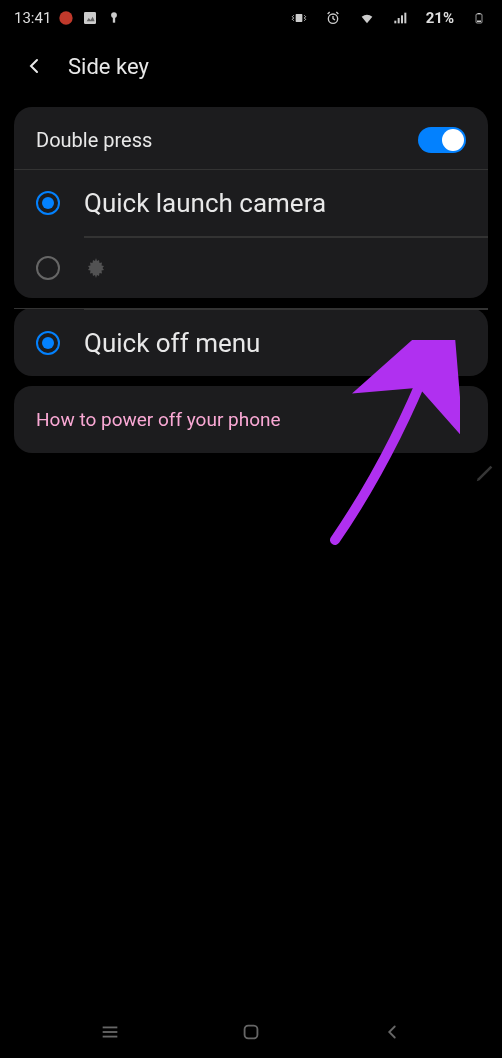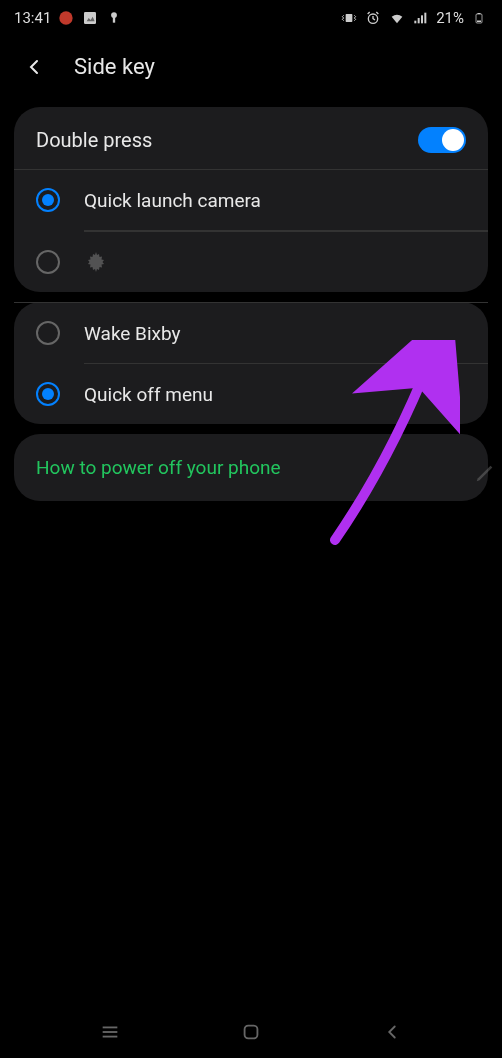--- a/index.html
+++ b/index.html
@@ -26,51 +26,52 @@
       color: #ddd;
     }
     .status-left {
       display: flex;
       align-items: center;
       gap: 6px;
     }
     .status-right {
       display: flex;
       align-items: center;
-      gap: 6px;
+      gap: 16px;
+      font-weight: bold;
     }
     .status-icon {
       width: 18px;
       height: 18px;
       display: inline-flex;
       align-items: center;
       justify-content: center;
     }
     .header {
       display: flex;
-      align-items: center;
+      align-items: flex-start;
       padding: 18px 22px;
-      gap: 28px;
+      gap: 22px;
     }
     .back-btn {
       width: 24px;
       height: 24px;
       display: flex;
       align-items: center;
       justify-content: center;
     }
     .title {
       font-size: 22px;
       font-weight: 400;
       color: #e8e8e8;
     }
     .card {
       background: #1c1c1e;
       margin: 10px 14px;
-      border-radius: 26px;
+      border-radius: 18px;
       padding: 0;
     }
     .card-header {
       display: flex;
       justify-content: space-between;
       align-items: center;
       padding: 20px 22px 16px 22px;
     }
     .card-title {
       font-size: 20px;
@@ -116,40 +117,40 @@
     .radio.selected {
       border-color: #0381fe;
     }
     .radio-dot {
       width: 12px;
       height: 12px;
       background: #0381fe;
       border-radius: 50%;
     }
     .option-label {
-      font-size: 19px;
+      font-size: 26px;
       color: #e8e8e8;
       flex: 1;
     }
     .option-divider {
       height: 1px;
       background: #333;
       margin-left: 70px;
     }
     .gear-icon {
       width: 24px;
       height: 24px;
       opacity: 0.5;
     }
     .info-card {
       padding: 22px;
     }
     .info-text {
       font-size: 19px;
-      color: #22c55e;
+      color: #f9a8d4;
     }
     .arrow-annotation {
       position: absolute;
       pointer-events: none;
     }
     .edit-icon {
       position: absolute;
       right: 4px;
       top: 462px;
       width: 24px;
@@ -268,24 +269,20 @@
     <div class="gear-icon">
       <svg viewBox="0 0 24 24" width="24" height="24">
           <path d="M12 8 A4 4 0 1 1 12 16 A4 4 0 1 1 12 8 M12 2 L13 5 L15 4 L15.5 7 L18 6.5 L17.5 9.5 L20 10 L18.5 12 L20 14 L17.5 14.5 L18 17.5 L15.5 17 L15 20 L13 19 L12 22 L11 19 L9 20 L8.5 17 L6 17.5 L6.5 14.5 L4 14 L5.5 12 L4 10 L6.5 9.5 L6 6.5 L8.5 7 L9 4 L11 5 Z" fill="#888"></path>
         </svg>
     </div>
   </div>
 </div>
 
 <div class="card">
   <div class="divider"></div>
-  <div class="option-row">
-    <div class="radio"></div>
-    <div class="option-label">Wake Bixby</div>
-  </div>
   <div class="option-divider"></div>
   <div class="option-row">
     <div class="radio selected">
         <div class="radio-dot"></div>
       </div>
     <div class="option-label">Quick off menu</div>
   </div>
 </div>
 
 <div class="card info-card">

